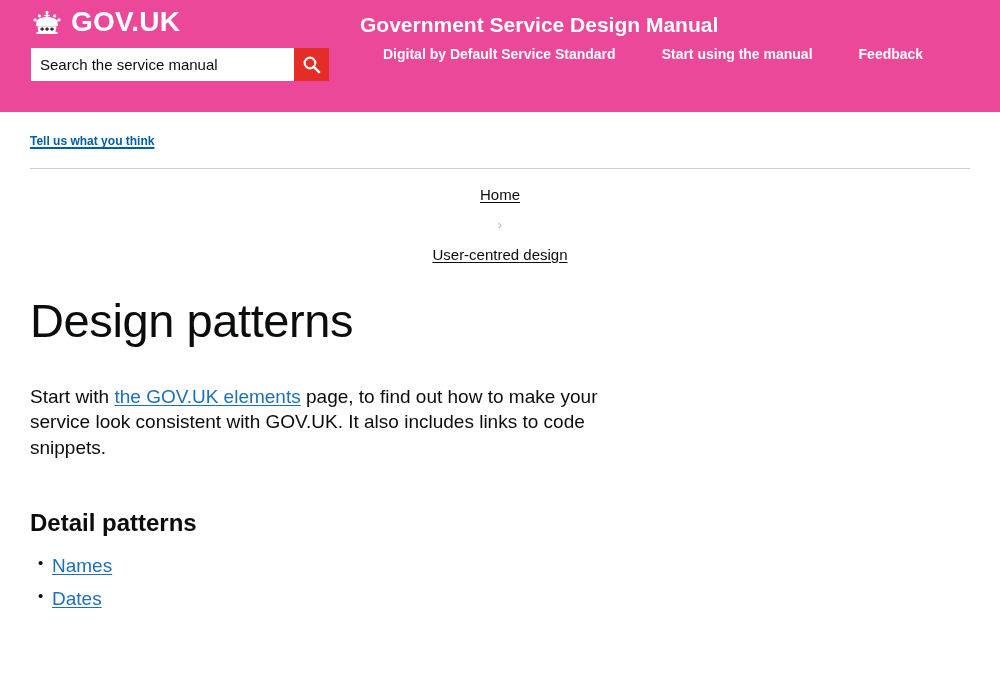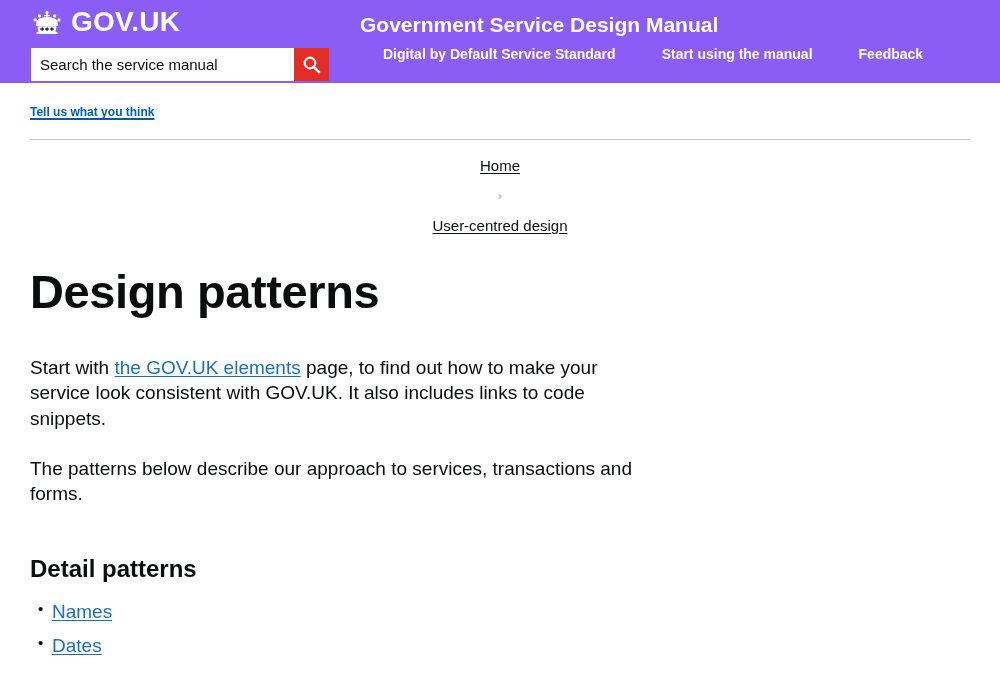--- a/index.html
+++ b/index.html
@@ -11,22 +11,22 @@
     height: 700px;
     overflow: hidden;
     background: #ffffff;
     font-family: "Liberation Sans", sans-serif;
     color: #0b0c0c;
     -webkit-font-smoothing: antialiased;
   }
 
   
   .gov-header {
-    background: #8b5cf6;
-    height: 83px;
+    background: #ec4899;
+    height: 112px;
     position: relative;
     box-sizing: border-box;
   }
   .header-inner {
     position: relative;
     height: 100%;
   }
   .brand {
     position: absolute;
     left: 30px;
@@ -156,21 +156,21 @@
   }
   .crumb-sep {
     color: #b1b4b6;
     font-size: 13px;
     line-height: 1;
   }
 
   .page-title {
     margin: 33px 0 0 0;
     font-size: 47px;
-    font-weight: bold;
+    font-weight: normal;
     letter-spacing: -0.4px;
     line-height: 1.06;
   }
 
   .lead {
     margin: 51px 0 0 0;
     font-size: 24px;
     line-height: 1.27;
     max-width: 640px;
   }
@@ -291,21 +291,20 @@
     <a href="#">Home</a>
     <span class="crumb-sep">›</span>
     <a href="#">User-centred design</a>
   </nav>
 
   <h1 class="page-title">Design patterns</h1>
 
 
   <p class="body-text"><span>Start with </span><a class="inline-link" href="#">the GOV.UK elements</a><span> page, to find out how to make your service look consistent with GOV.UK. It also includes links to code snippets.</span></p>
 
-  <p class="body-text">The patterns below describe our approach to services, transactions and forms.</p>
 
   <h2 class="section-heading">Detail patterns</h2>
 
   <ul class="pattern-list">
     <li><a href="#">Names</a></li>
     <li><a href="#">Dates</a></li>
 
   </ul>
 
 </div>

